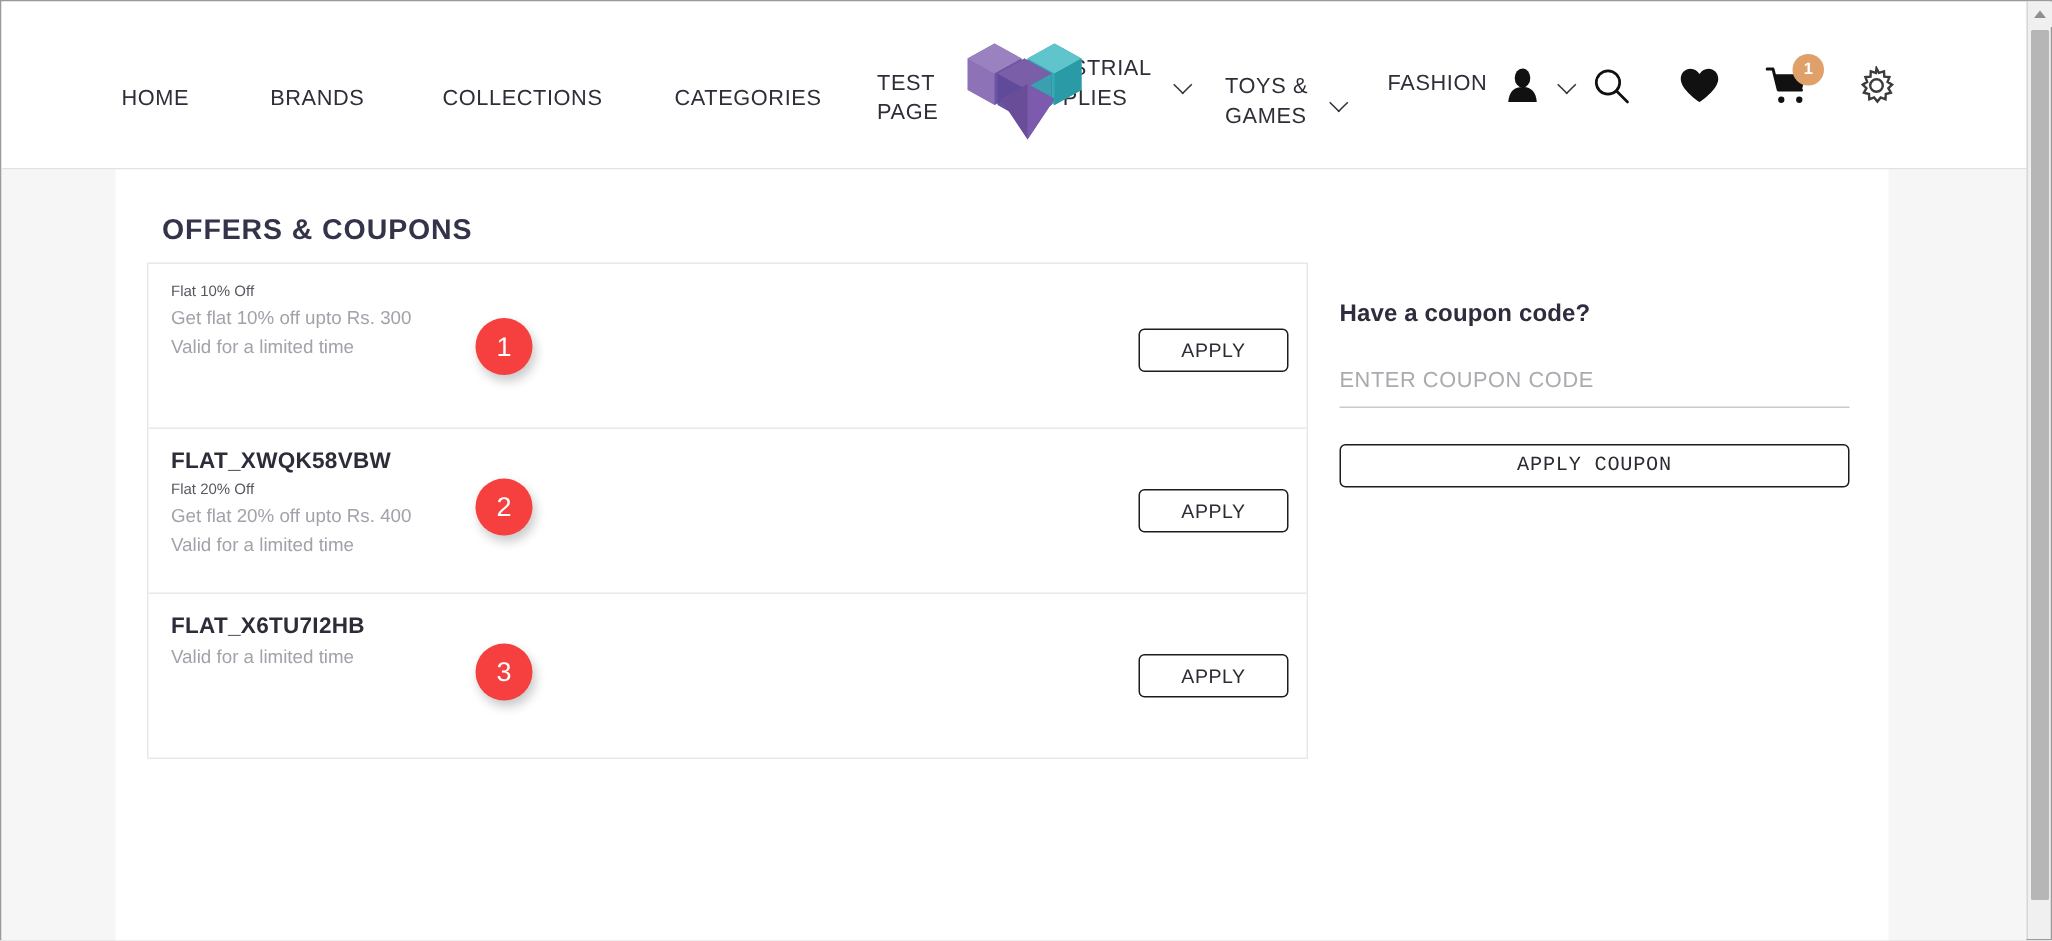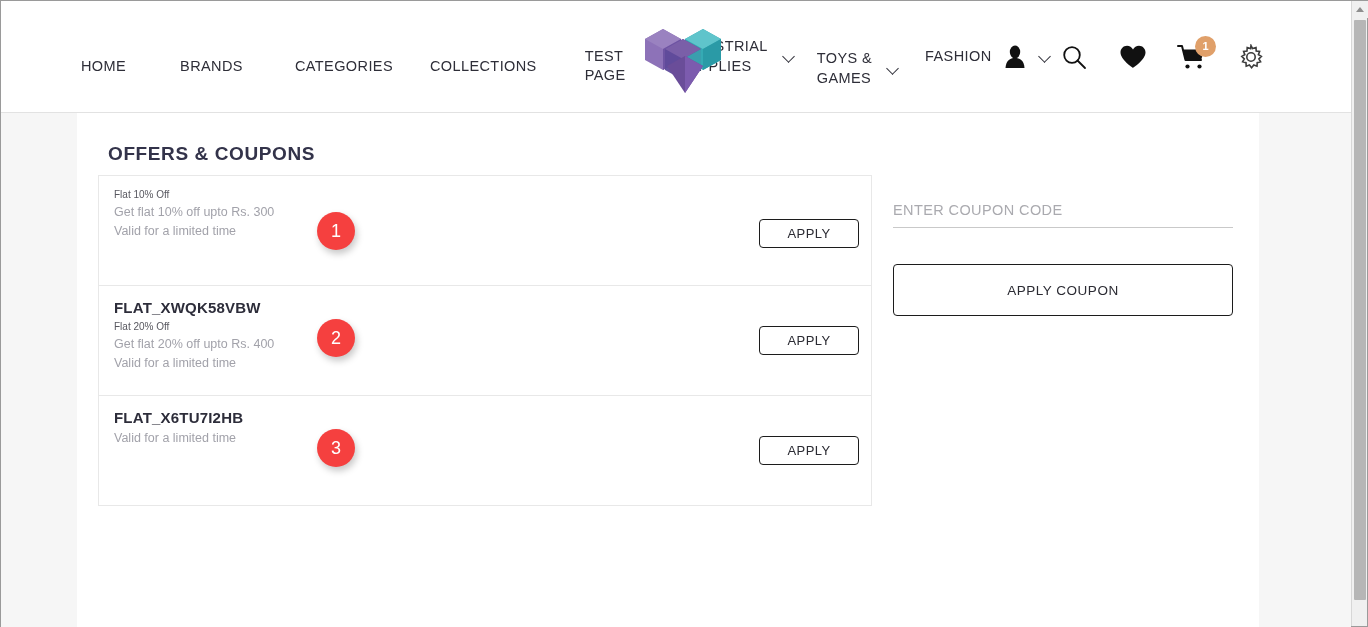--- a/index.html
+++ b/index.html
@@ -240,29 +240,29 @@
     letter-spacing: 0.4px;
     color: #2b2b33;
     font-family: "Liberation Sans", sans-serif;
     outline: none;
   }
   .code-input::placeholder {
     color: #aaaaaf;
     text-transform: uppercase;
   }
   .apply-coupon-btn {
-    width: 340px; height: 52px;
-    margin-top: 36px;
+    width: 340px; height: 29px;
+    margin-top: 24px;
     border: 1.4px solid #1c1c1c;
     border-radius: 4px;
     background: #ffffff;
     color: #2b2b33;
     font-size: 13.5px;
     letter-spacing: 0.5px;
-    font-family: Liberation Sans, sans-serif;
+    font-family: Liberation Mono, monospace;
     cursor: pointer;
   }
 
   
   .scrollbar {
     position: absolute;
     right: 0; top: 0;
     width: 16px; height: 625px;
     background: #f0f0f0;
     border-left: 1px solid #d7d7d7;
@@ -301,26 +301,26 @@
       <div class="nav-left">
 
         <div class="nav-item nav-gap-1">
           <span>HOME</span>
         </div>
 
         <div class="nav-item nav-gap-2">
           <span>BRANDS</span>
         </div>
 
+        <div class="nav-item nav-gap-3">
+          <span>COLLECTIONS</span>
+        </div>
+
         <div class="nav-item nav-gap-4">
           <span>CATEGORIES</span>
-        </div>
-
-        <div class="nav-item nav-gap-3">
-          <span>COLLECTIONS</span>
         </div>
 
         <div class="nav-item nav-gap-5">
           <span>TEST
 PAGE</span>
         </div>
 
         <div class="nav-item nav-drop nav-gap-6">
           <span>INDUSTRIAL
 SUPPLIES</span>
@@ -439,20 +439,21 @@
           <div class="coupon-code">FLAT_X6TU7I2HB</div>
           <div class="coupon-valid">Valid for a limited time</div>
         </div>
         <div class="step-badge badge-3">3</div>
         <button class="apply-btn apply-3">APPLY</button>
       </div>
 
     </section>
 
     <aside class="coupon-panel">
+      <div class="panel-title">Have a coupon code?</div>
       <input class="code-input" type="text" placeholder="ENTER COUPON CODE" style="">
       <button class="apply-coupon-btn">APPLY COUPON</button>
     </aside>
 
   </main>
 
   <div class="scrollbar">
     <div class="sb-arrow"></div>
     <div class="sb-thumb"></div>
   </div>

